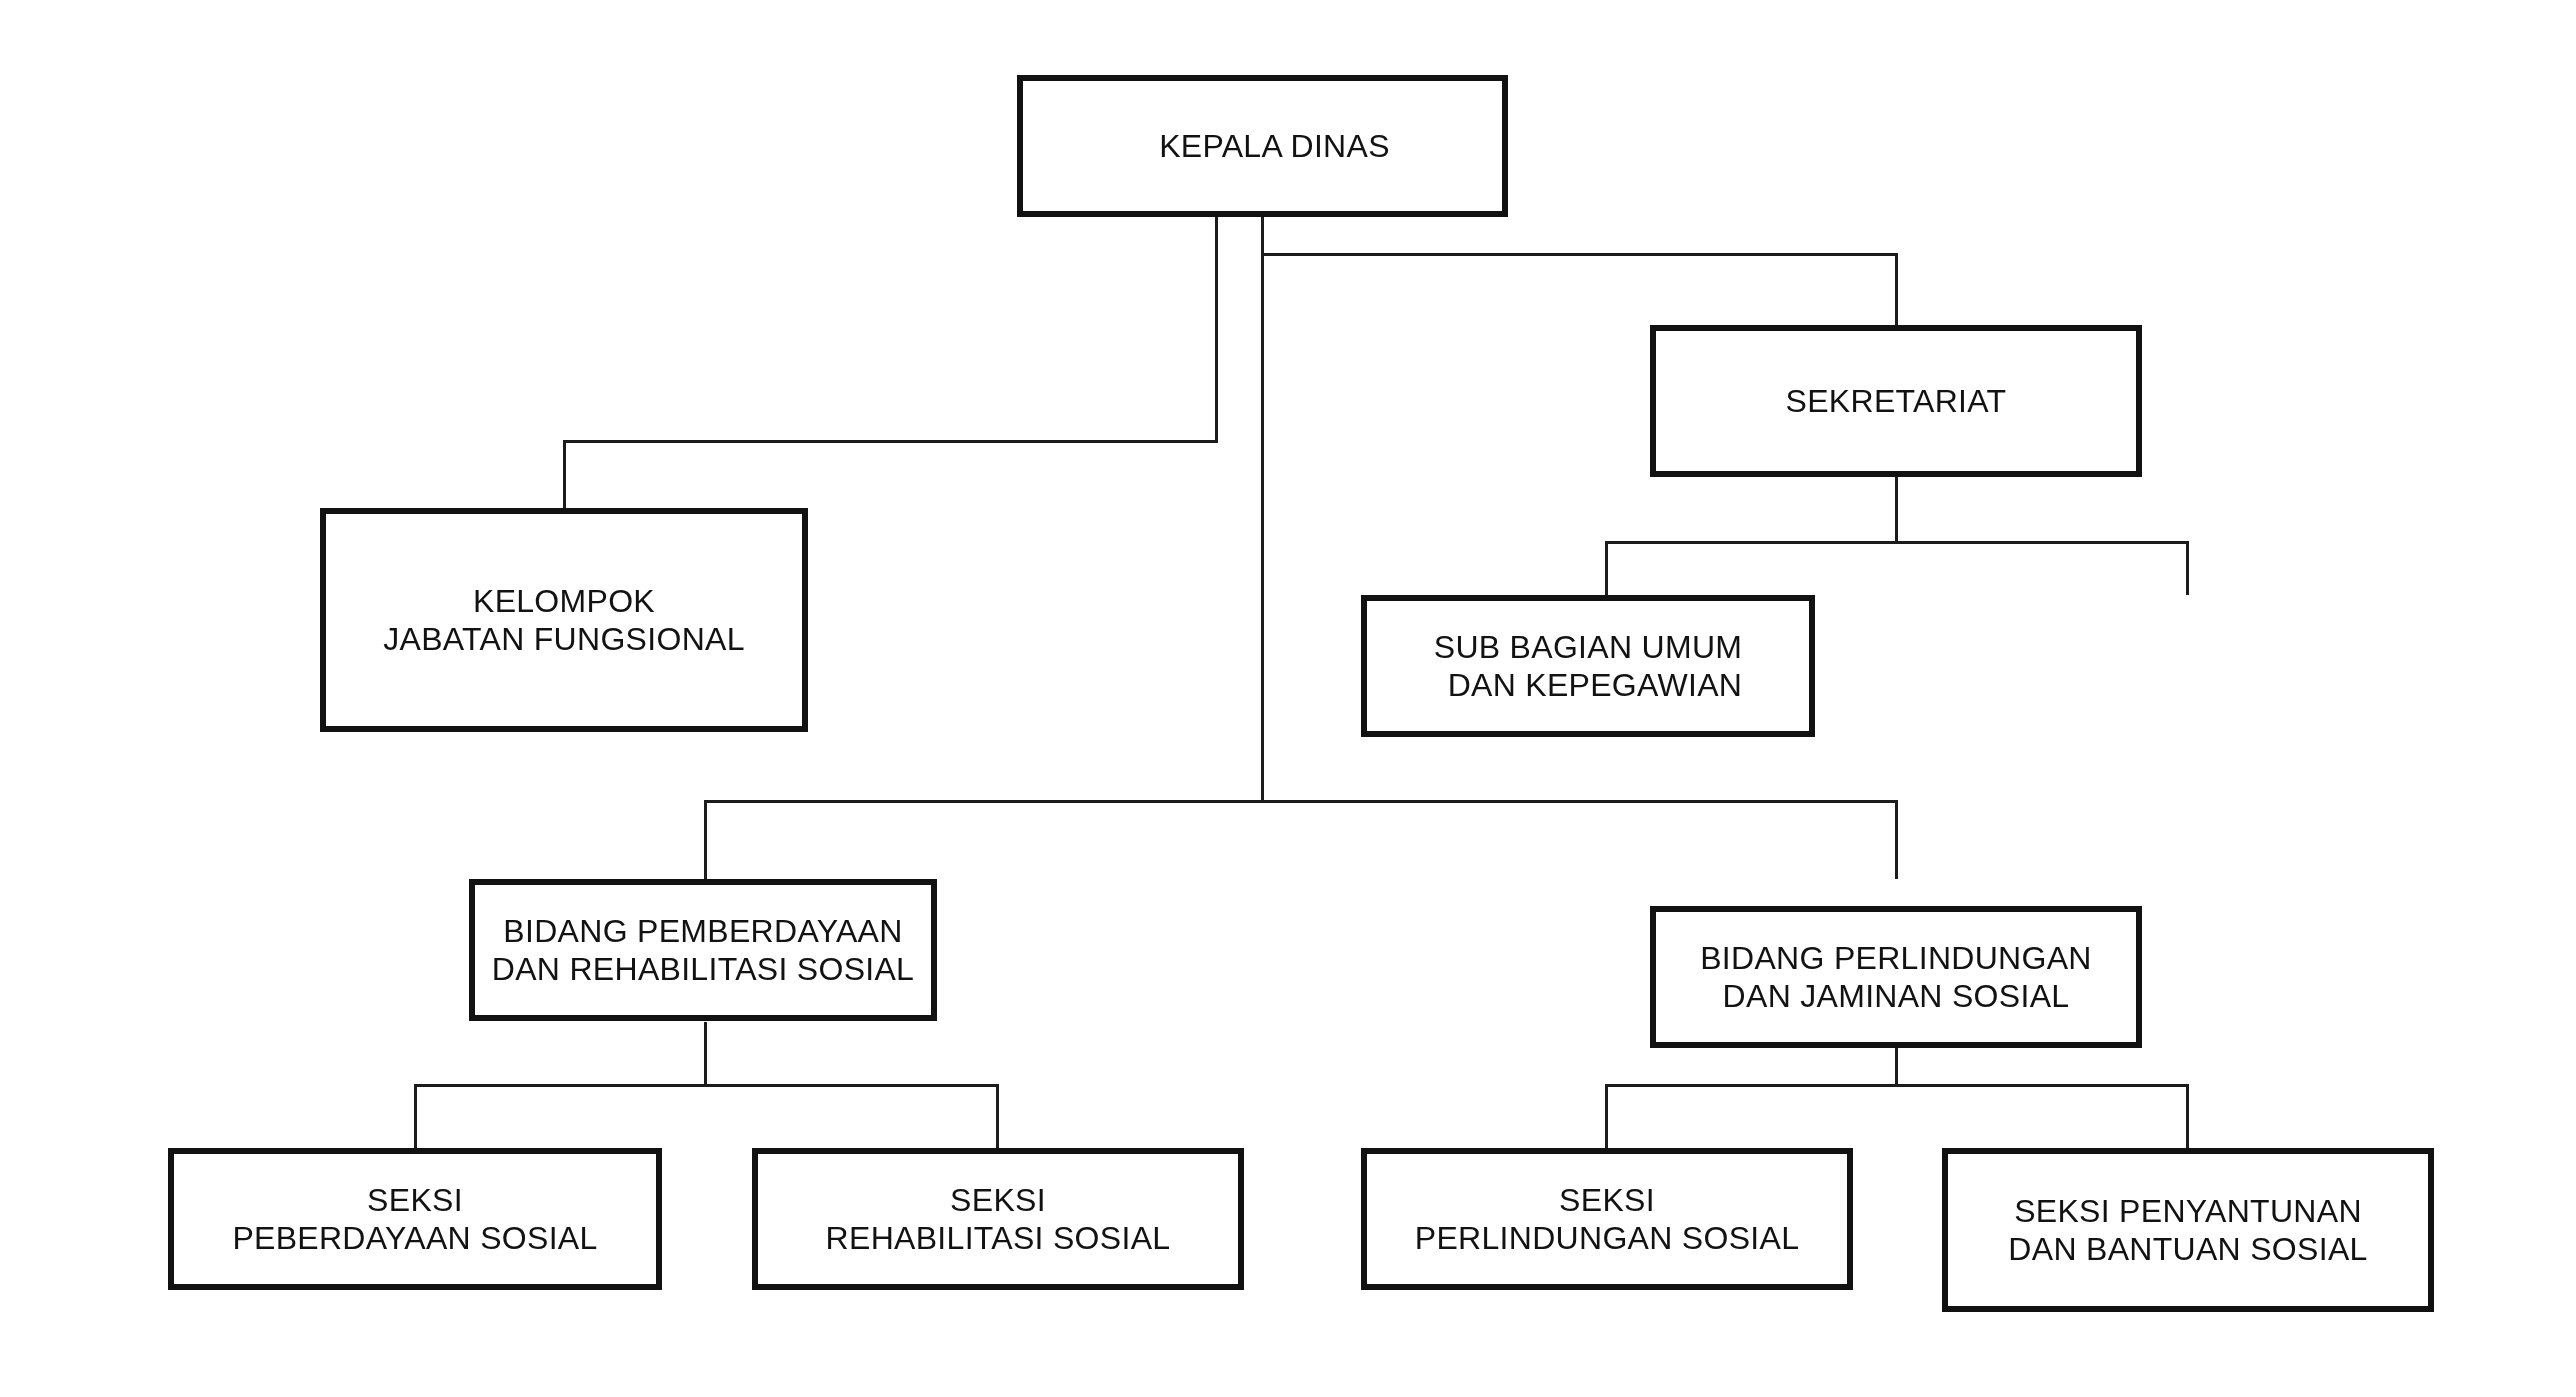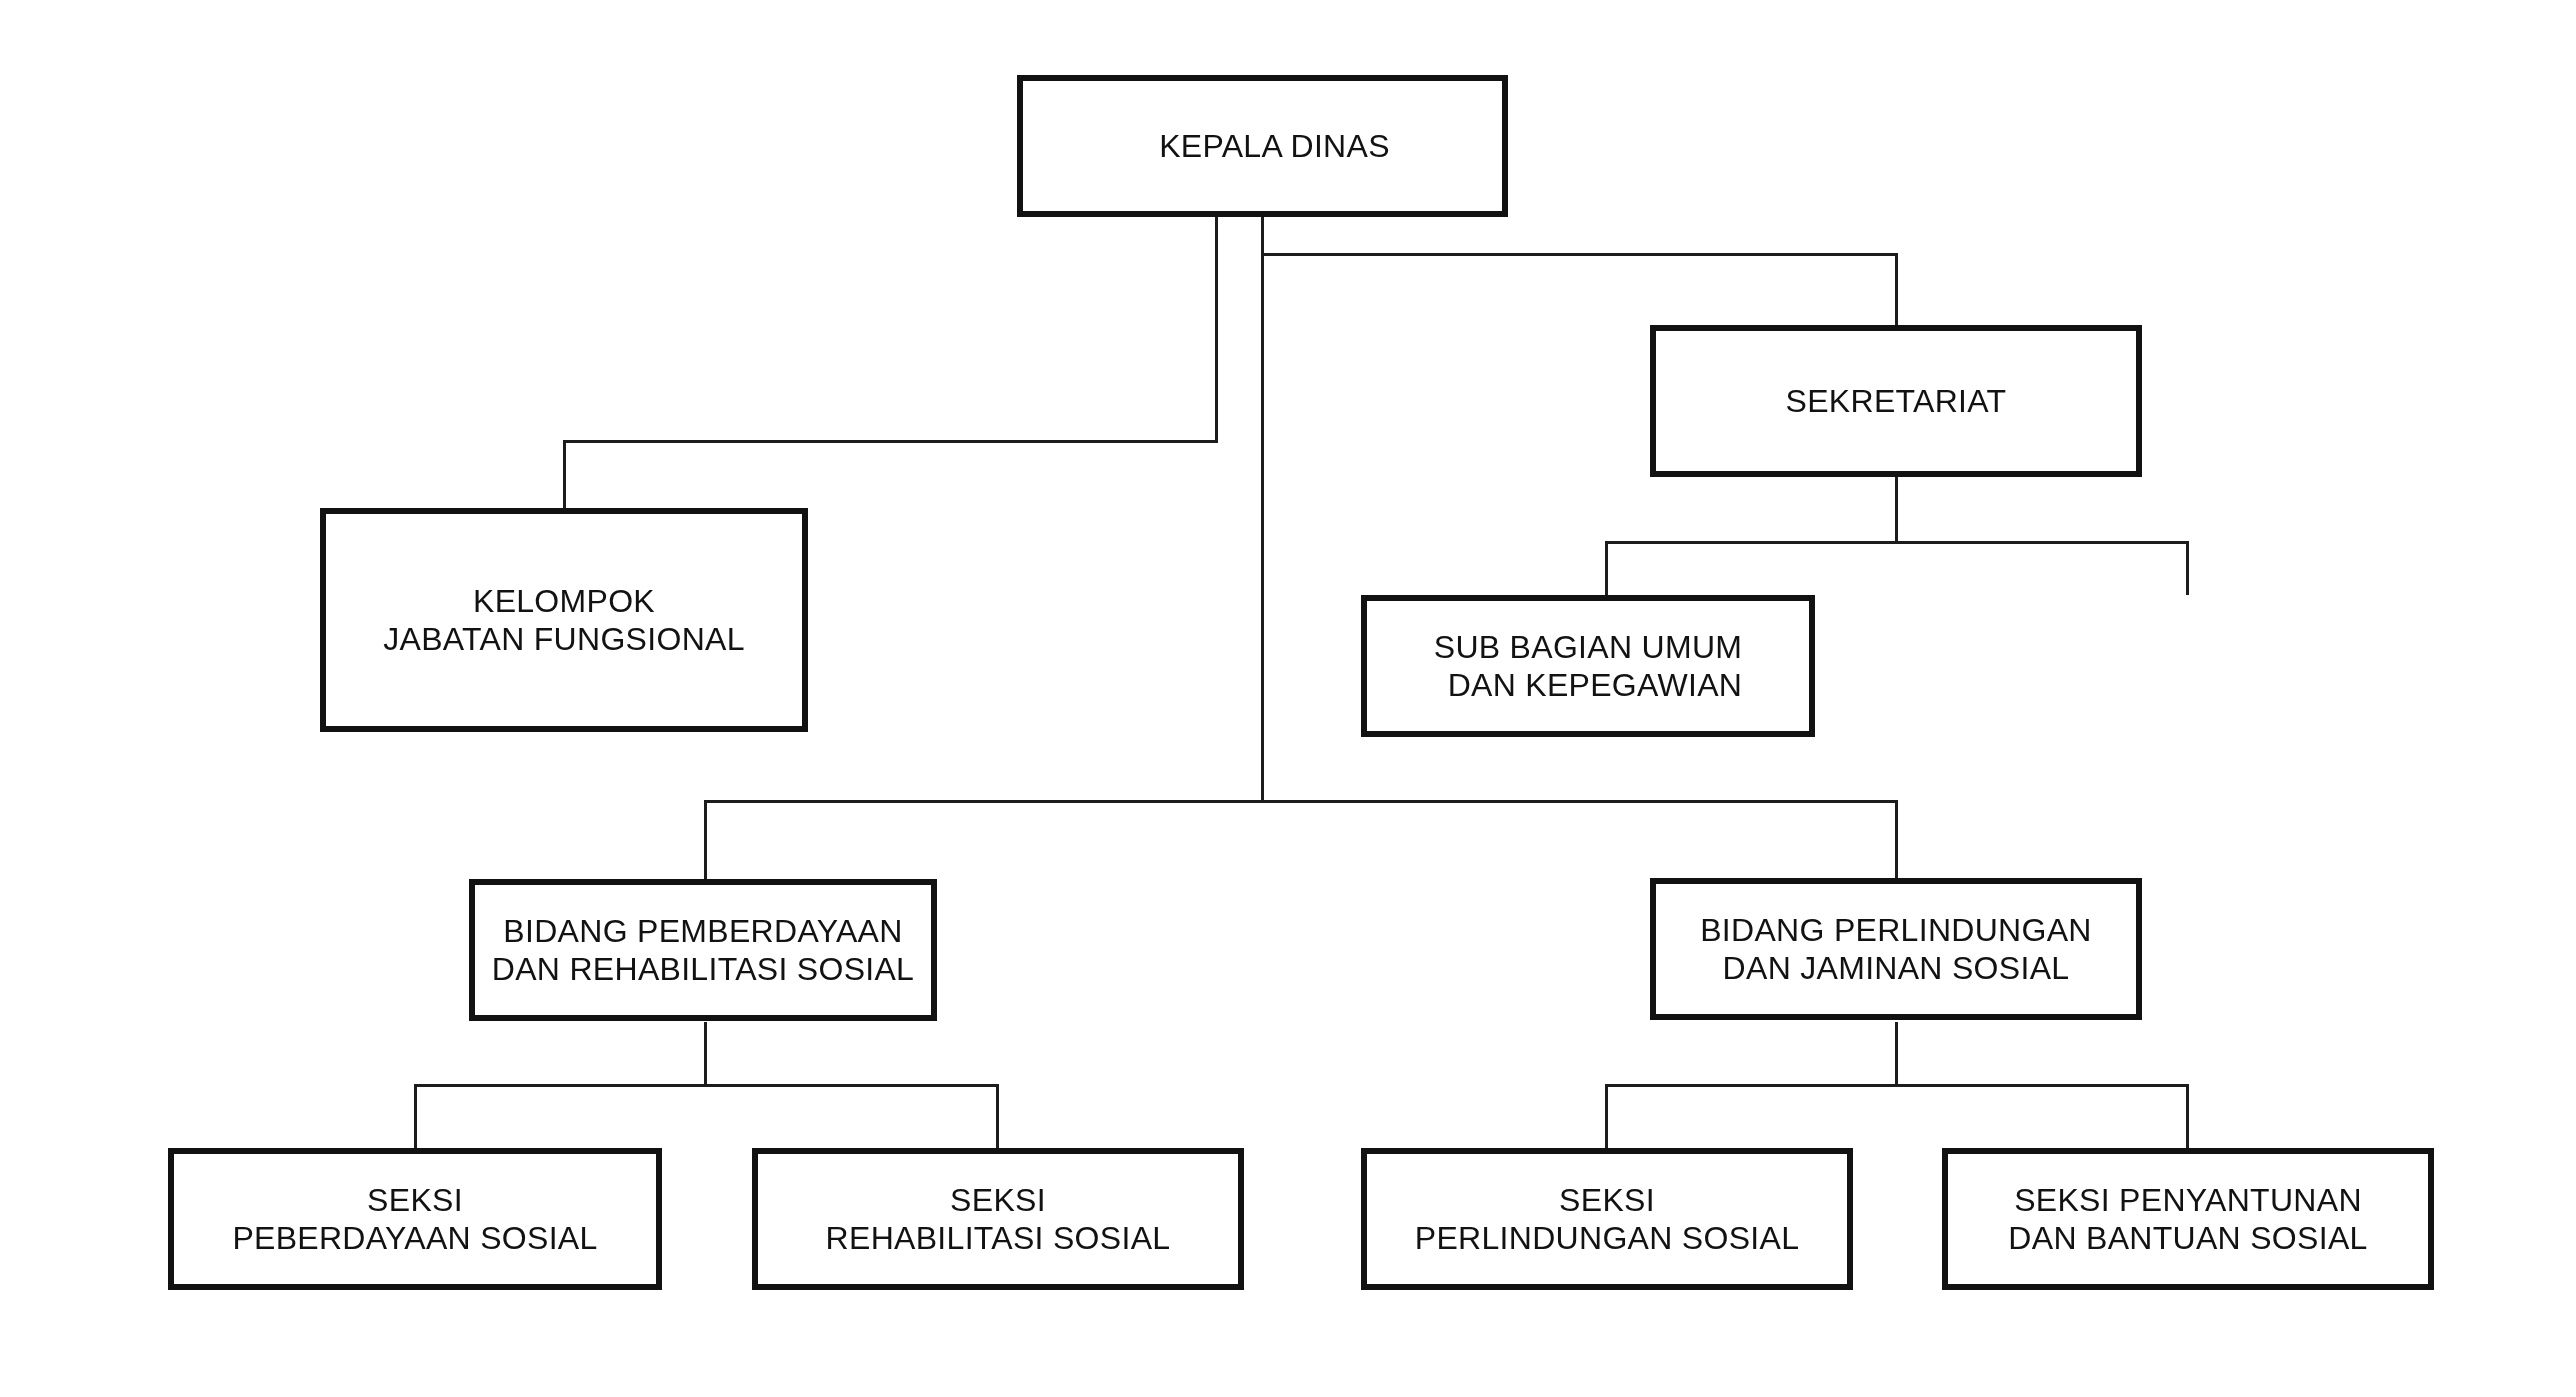--- a/index.html
+++ b/index.html
@@ -91,39 +91,39 @@
     <div class="box-label">SUB BAGIAN UMUM
 DAN KEPEGAWIAN</div>
   </div>
 
 
   <div class="box" style="left:469px; top:879px; width:468px; height:142px;">
     <div class="box-label">BIDANG PEMBERDAYAAN
 DAN REHABILITASI SOSIAL</div>
   </div>
 
-  <div class="box" style="left:1650px; top:878px; width:492px; height:142px;">
+  <div class="box" style="left:1650px; top:906px; width:492px; height:142px;">
     <div class="box-label">BIDANG PERLINDUNGAN
 DAN JAMINAN SOSIAL</div>
   </div>
 
   <div class="box" style="left:168px; top:1148px; width:494px; height:142px;">
     <div class="box-label">SEKSI
 PEBERDAYAAN SOSIAL</div>
   </div>
 
   <div class="box" style="left:752px; top:1148px; width:492px; height:142px;">
     <div class="box-label">SEKSI
 REHABILITASI SOSIAL</div>
   </div>
 
   <div class="box" style="left:1361px; top:1148px; width:492px; height:142px;">
     <div class="box-label">SEKSI
 PERLINDUNGAN SOSIAL</div>
   </div>
 
-  <div class="box" style="left:1942px; top:1148px; width:492px; height:142px;">
+  <div class="box" style="left:1942px; top:1148px; width:492px; height:164px;">
     <div class="box-label">SEKSI PENYANTUNAN
 DAN BANTUAN SOSIAL</div>
   </div>
 
 </div>
 
 
 </body></html>

